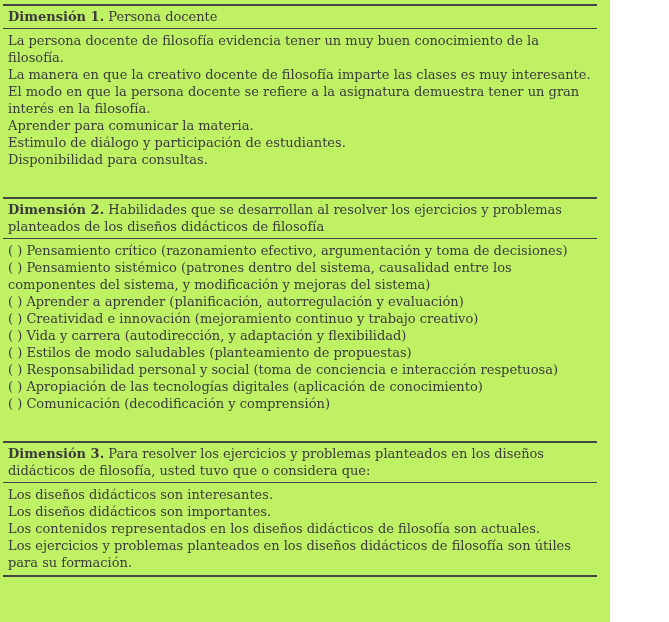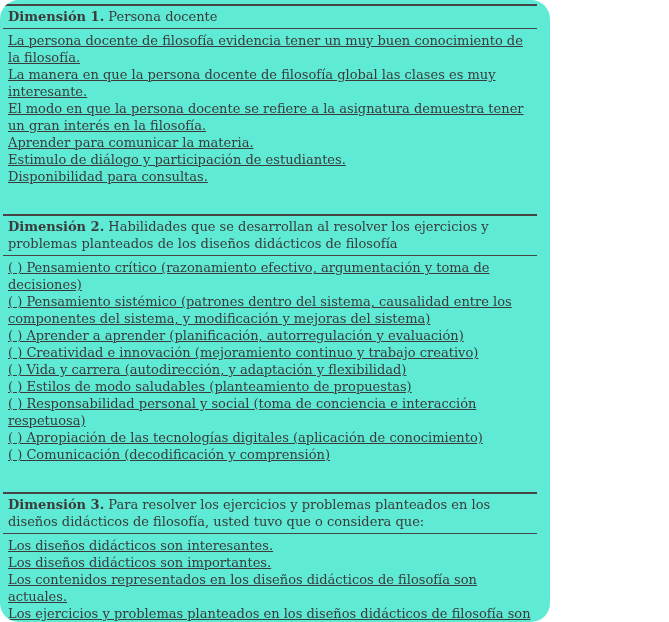--- a/index.html
+++ b/index.html
@@ -2,29 +2,28 @@
 <html><head>
 <meta charset="utf-8">
 <style>
   html, body {
     margin: 0;
     padding: 0;
     background: #ffffff;
   }
   .doc {
     position: relative;
-    width: 550px;
+    width: 610px;
     height: 622px;
-    background: #5eead4;
+    background: #bef264;
     overflow: hidden;
     font-family: "DejaVu Serif", "Liberation Serif", serif;
     font-size: 13px;
     line-height: 17px;
     color: #3b3b3b;
-    border-radius: 19px;
   }
   .qtable {
     margin: 4px 13px 0 3px;
     border-bottom: 2.5px solid #454545;
   }
   .section + .section {
     margin-top: 25px;
   }
   .section-header {
     border-top: 2px solid #454545;
@@ -32,39 +31,38 @@
     padding: 2px 5px 3px 5px;
   }
   .section:first-child .section-header {
     border-top-width: 2.5px;
   }
   .section-header .bold {
     font-weight: bold;
   }
   .section-body {
     padding: 3px 5px 4px 5px;
-    text-decoration: underline;
   }
   .row {
     white-space: normal;
   }
 </style>
 </head>
 <body>
 
 <div class="doc">
   <div class="qtable">
 
     <section class="section">
       <div class="section-header">
         <span class="bold">Dimensión 1.</span><span> Persona docente</span>
       </div>
       <div class="section-body">
           <div class="row">La persona docente de filosofía evidencia tener un muy buen conocimiento de la filosofía.</div>
-          <div class="row">La manera en que la persona docente de filosofía global las clases es muy interesante.</div>
+          <div class="row">La manera en que la creativo docente de filosofía imparte las clases es muy interesante.</div>
           <div class="row">El modo en que la persona docente se refiere a la asignatura demuestra tener un gran interés en la filosofía.</div>
           <div class="row">Aprender para comunicar la materia.</div>
           <div class="row">Estimulo de diálogo y participación de estudiantes.</div>
           <div class="row">Disponibilidad para consultas.</div>
         </div>
     </section>
 
     <section class="section">
       <div class="section-header">
         <span class="bold">Dimensión 2.</span><span> Habilidades que se desarrollan al resolver los ejercicios y problemas planteados de los diseños didácticos de filosofía</span>

